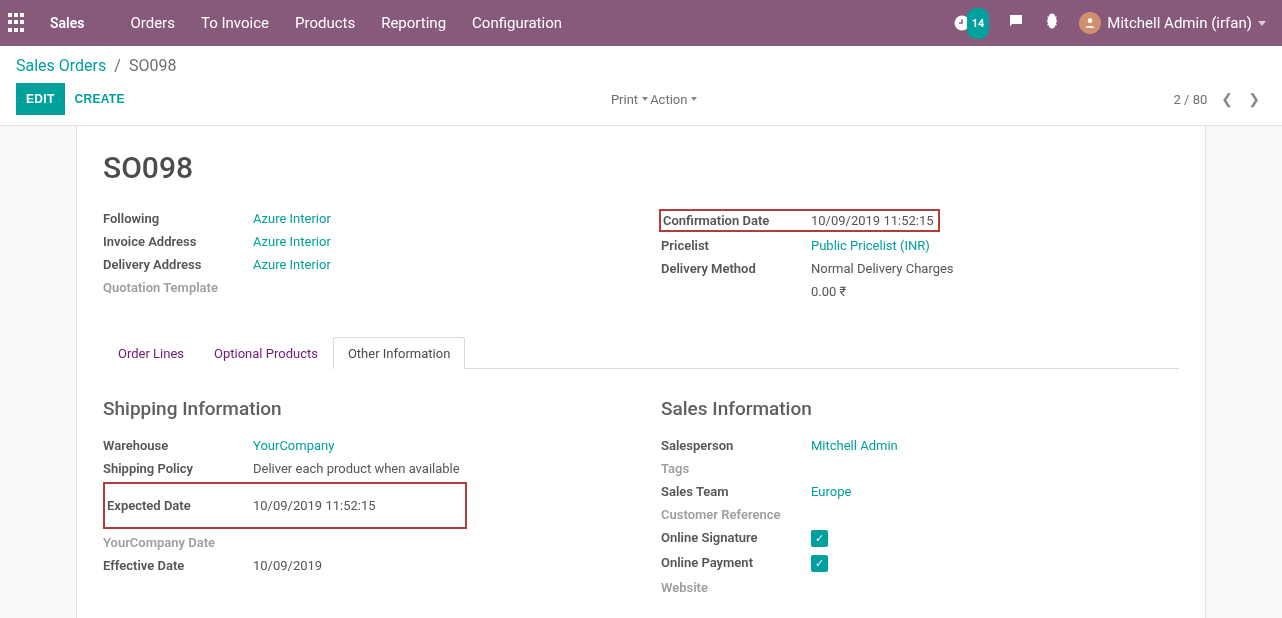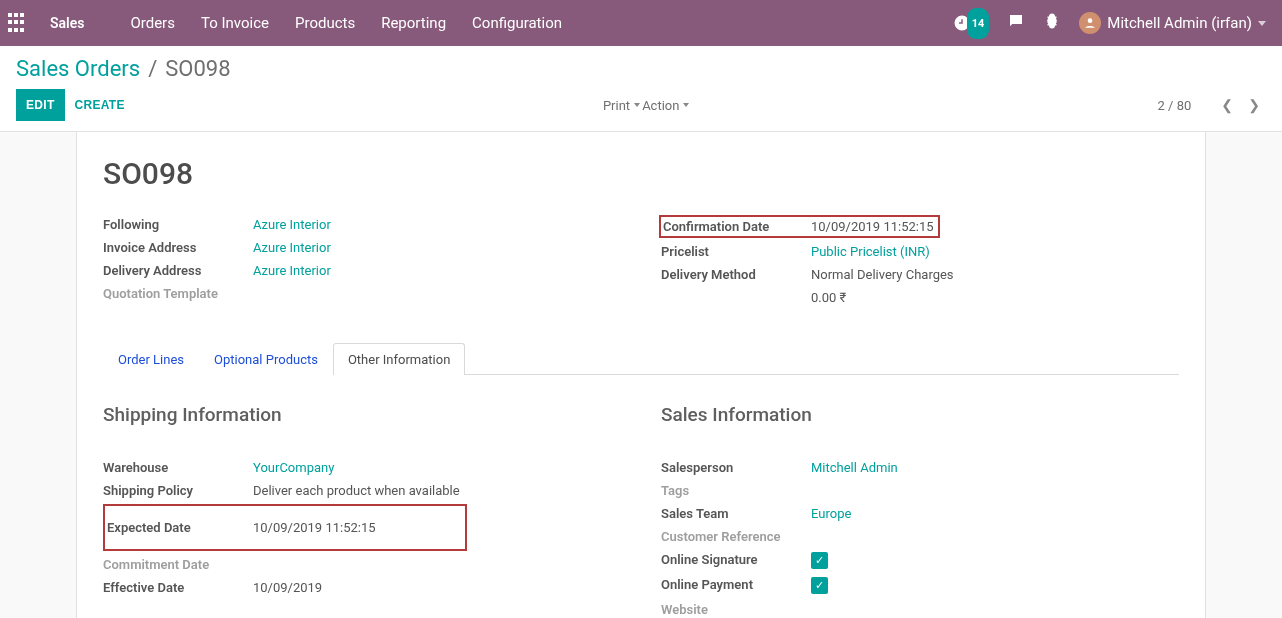--- a/index.html
+++ b/index.html
@@ -31,32 +31,32 @@
   .clock-badge svg { width:18px; height:18px; fill:#fff; }
   .badge-pill { background:#00a09d; color:#fff; font-size:11px; font-weight:700; padding:9px 5px; border-radius:9px; margin-left:-4px; }
   .nav-icon svg { width:18px; height:18px; fill:#fff; }
   .nav-icon { cursor:pointer; }
   .user { display:flex; align-items:center; gap:6px; cursor:pointer; }
   .avatar { width:22px; height:22px; border-radius:50%; background:#d08f6f; display:flex; align-items:center; justify-content:center; color:#fff; font-size:11px; }
   .caret-down { width:0;height:0;border-left:4px solid transparent;border-right:4px solid transparent;border-top:5px solid #fff;opacity:.7;}
 
   
   .control-area { background:#fff; border-bottom:1px solid #e2e2e2; padding:10px 16px 10px 16px; }
-  .breadcrumb { font-size:22px; color:#7c7bad; display:flex; gap:8px; align-items:center; }
+  .breadcrumb { font-size:16px; color:#7c7bad; display:flex; gap:8px; align-items:center; }
   .breadcrumb .root { color:#00a09d; cursor:pointer; }
   .breadcrumb .sep { color:#6f6f6f; }
   .breadcrumb .current { color:#6f6f6f; }
   .row2 { display:flex; align-items:center; margin-top:8px; }
   .btn { padding:9px 10px; font-size:12px; font-weight:600; border:none; cursor:pointer; letter-spacing:.3px; }
   .btn-primary { background:#00a09d; color:#fff; }
   .btn-link { background:transparent; color:#00a09d; }
   .center-actions { flex:1; display:flex; justify-content:center; gap:2px; }
   .dropdown { color:#6f6f6f; cursor:pointer; display:flex; align-items:center; gap:4px; }
   .mini-caret { width:0;height:0;border-left:3px solid transparent;border-right:3px solid transparent;border-top:4px solid #888; }
-  .pager { display:flex; align-items:center; gap:24px; color:#6f6f6f; }
+  .pager { display:flex; align-items:center; gap:8px; color:#6f6f6f; }
   .pager .arrows span { cursor:pointer; padding:2px 6px; color:#888; font-size:14px; }
 
   
   .sheet-wrap { display:flex; justify-content:center; padding:0; }
   .sheet {
     width:1130px; background:#fff; border:1px solid #e2e2e2; border-top:none;
     padding:24px 26px 26px 26px;
   }
   h1.title { font-size:30px; font-weight:500; color:#4c4c4c; margin-bottom:22px; }
 
@@ -68,26 +68,26 @@
   .field-value { flex:1; color:#555; }
   .field-value.link { color:#00a09d; cursor:pointer; }
 
   .highlight-box { border:2px solid #b43b3b; display:inline-flex; padding:2px 4px 2px 2px; margin:-2px -4px -2px -2px; }
   .highlight-box .field-label { width:148px; }
   .highlight-box2 { border:2px solid #b43b3b; display:inline-flex; width:364px; padding:14px 0; margin:-2px 0; }
   .highlight-box2 .field-label { width:148px; padding-left:2px; }
 
   
   .tabs { margin-top:34px; border-bottom:1px solid #d9d9d9; display:flex; }
-  .tab { padding:8px 14px; border:1px solid transparent; border-bottom:none; color:#1d4ed8; cursor:pointer; margin-bottom:-1px; background:#fff; }
+  .tab { padding:8px 14px; border:1px solid transparent; border-bottom:none; color:#701a75; cursor:pointer; margin-bottom:-1px; background:#fff; }
   .tab.active { border-color:#d9d9d9; border-radius:3px 3px 0 0; color:#4c4c4c; background:#fff; }
 
   .tab-body { padding-top:28px; display:flex; gap:40px; }
   .section { flex:1; }
-  .section h2 { font-size:19px; font-weight:500; color:#5f5f5f; margin-bottom:30px; }
+  .section h2 { font-size:19px; font-weight:500; color:#5f5f5f; margin-bottom:14px; }
 
   .checkbox { width:17px; height:17px; background:#00a09d; display:inline-flex; align-items:center; justify-content:center; color:#fff; font-size:11px; border-radius:2px; }
 
 </style>
 </head>
 <body>
 
 <div class="topnav">
   <div class="apps-icon">
     <span></span>
@@ -233,21 +233,21 @@
           <div class="field-label">Shipping Policy</div>
           <div class="field-value">Deliver each product when available</div>
         </div>
         <div class="field-row">
           <div class="highlight-box2">
             <div class="field-label">Expected Date</div>
             <div class="field-value">10/09/2019 11:52:15</div>
           </div>
         </div>
         <div class="field-row">
-          <div class="field-label muted">Commitment Date</div>
+          <div class="field-label muted">YourCompany Date</div>
           <div class="field-value"></div>
         </div>
         <div class="field-row">
           <div class="field-label">Effective Date</div>
           <div class="field-value">10/09/2019</div>
         </div>
       </div>
 
       <div class="section">
         <h2>Sales Information</h2>

